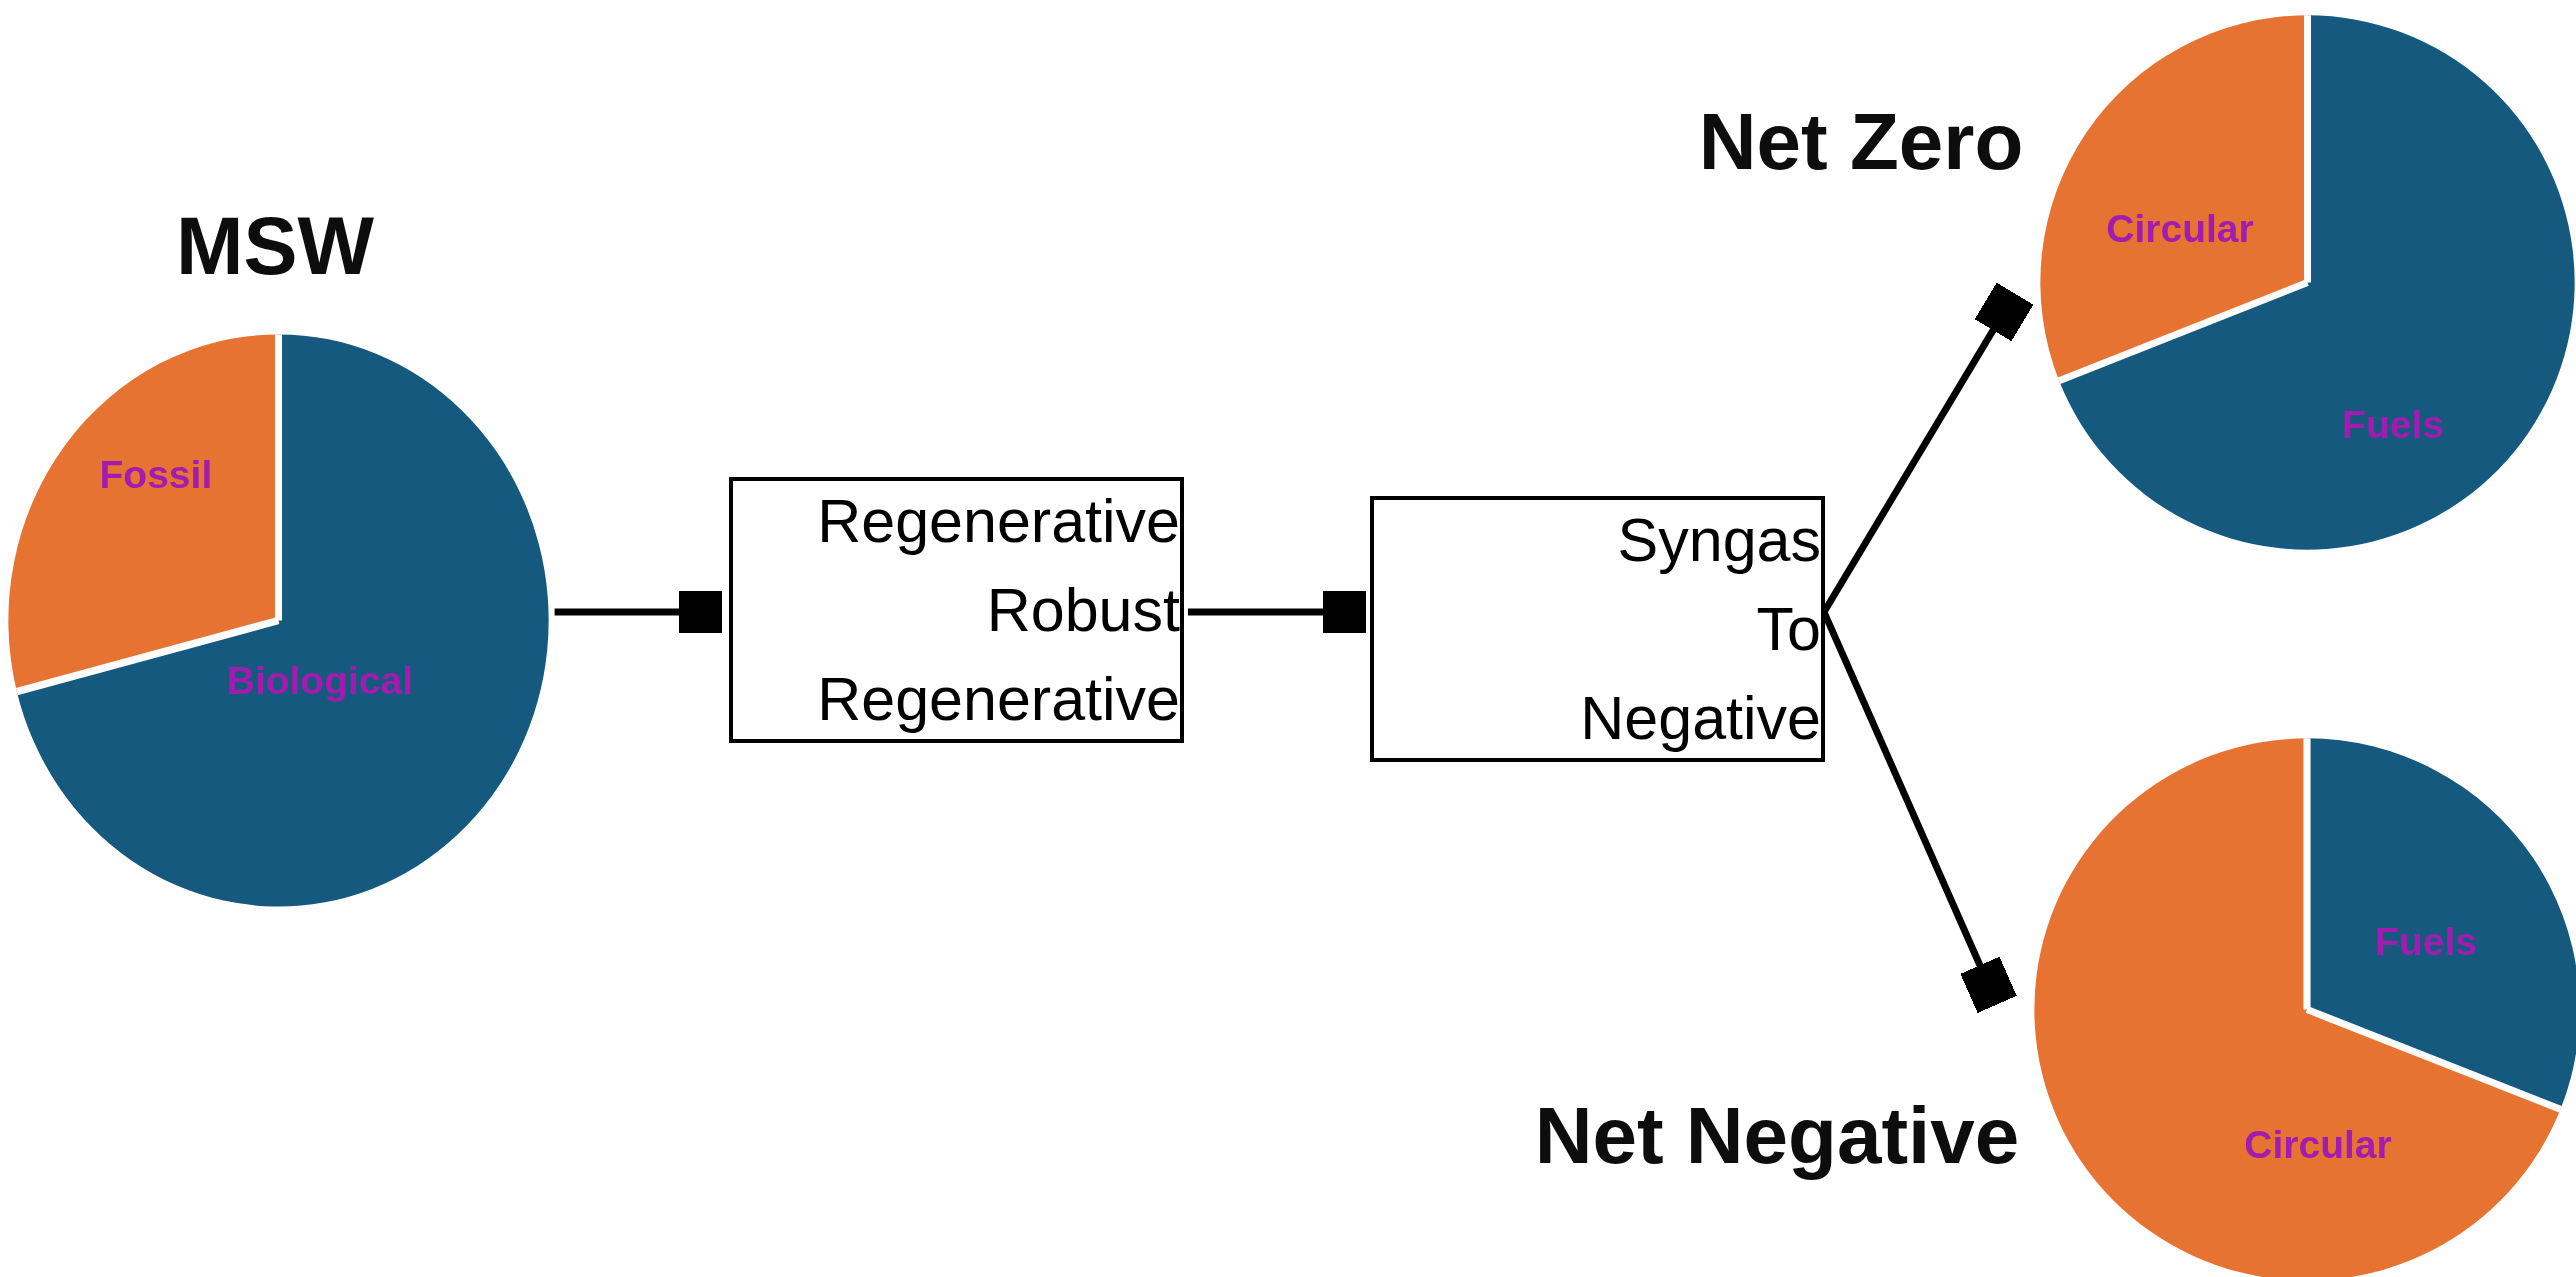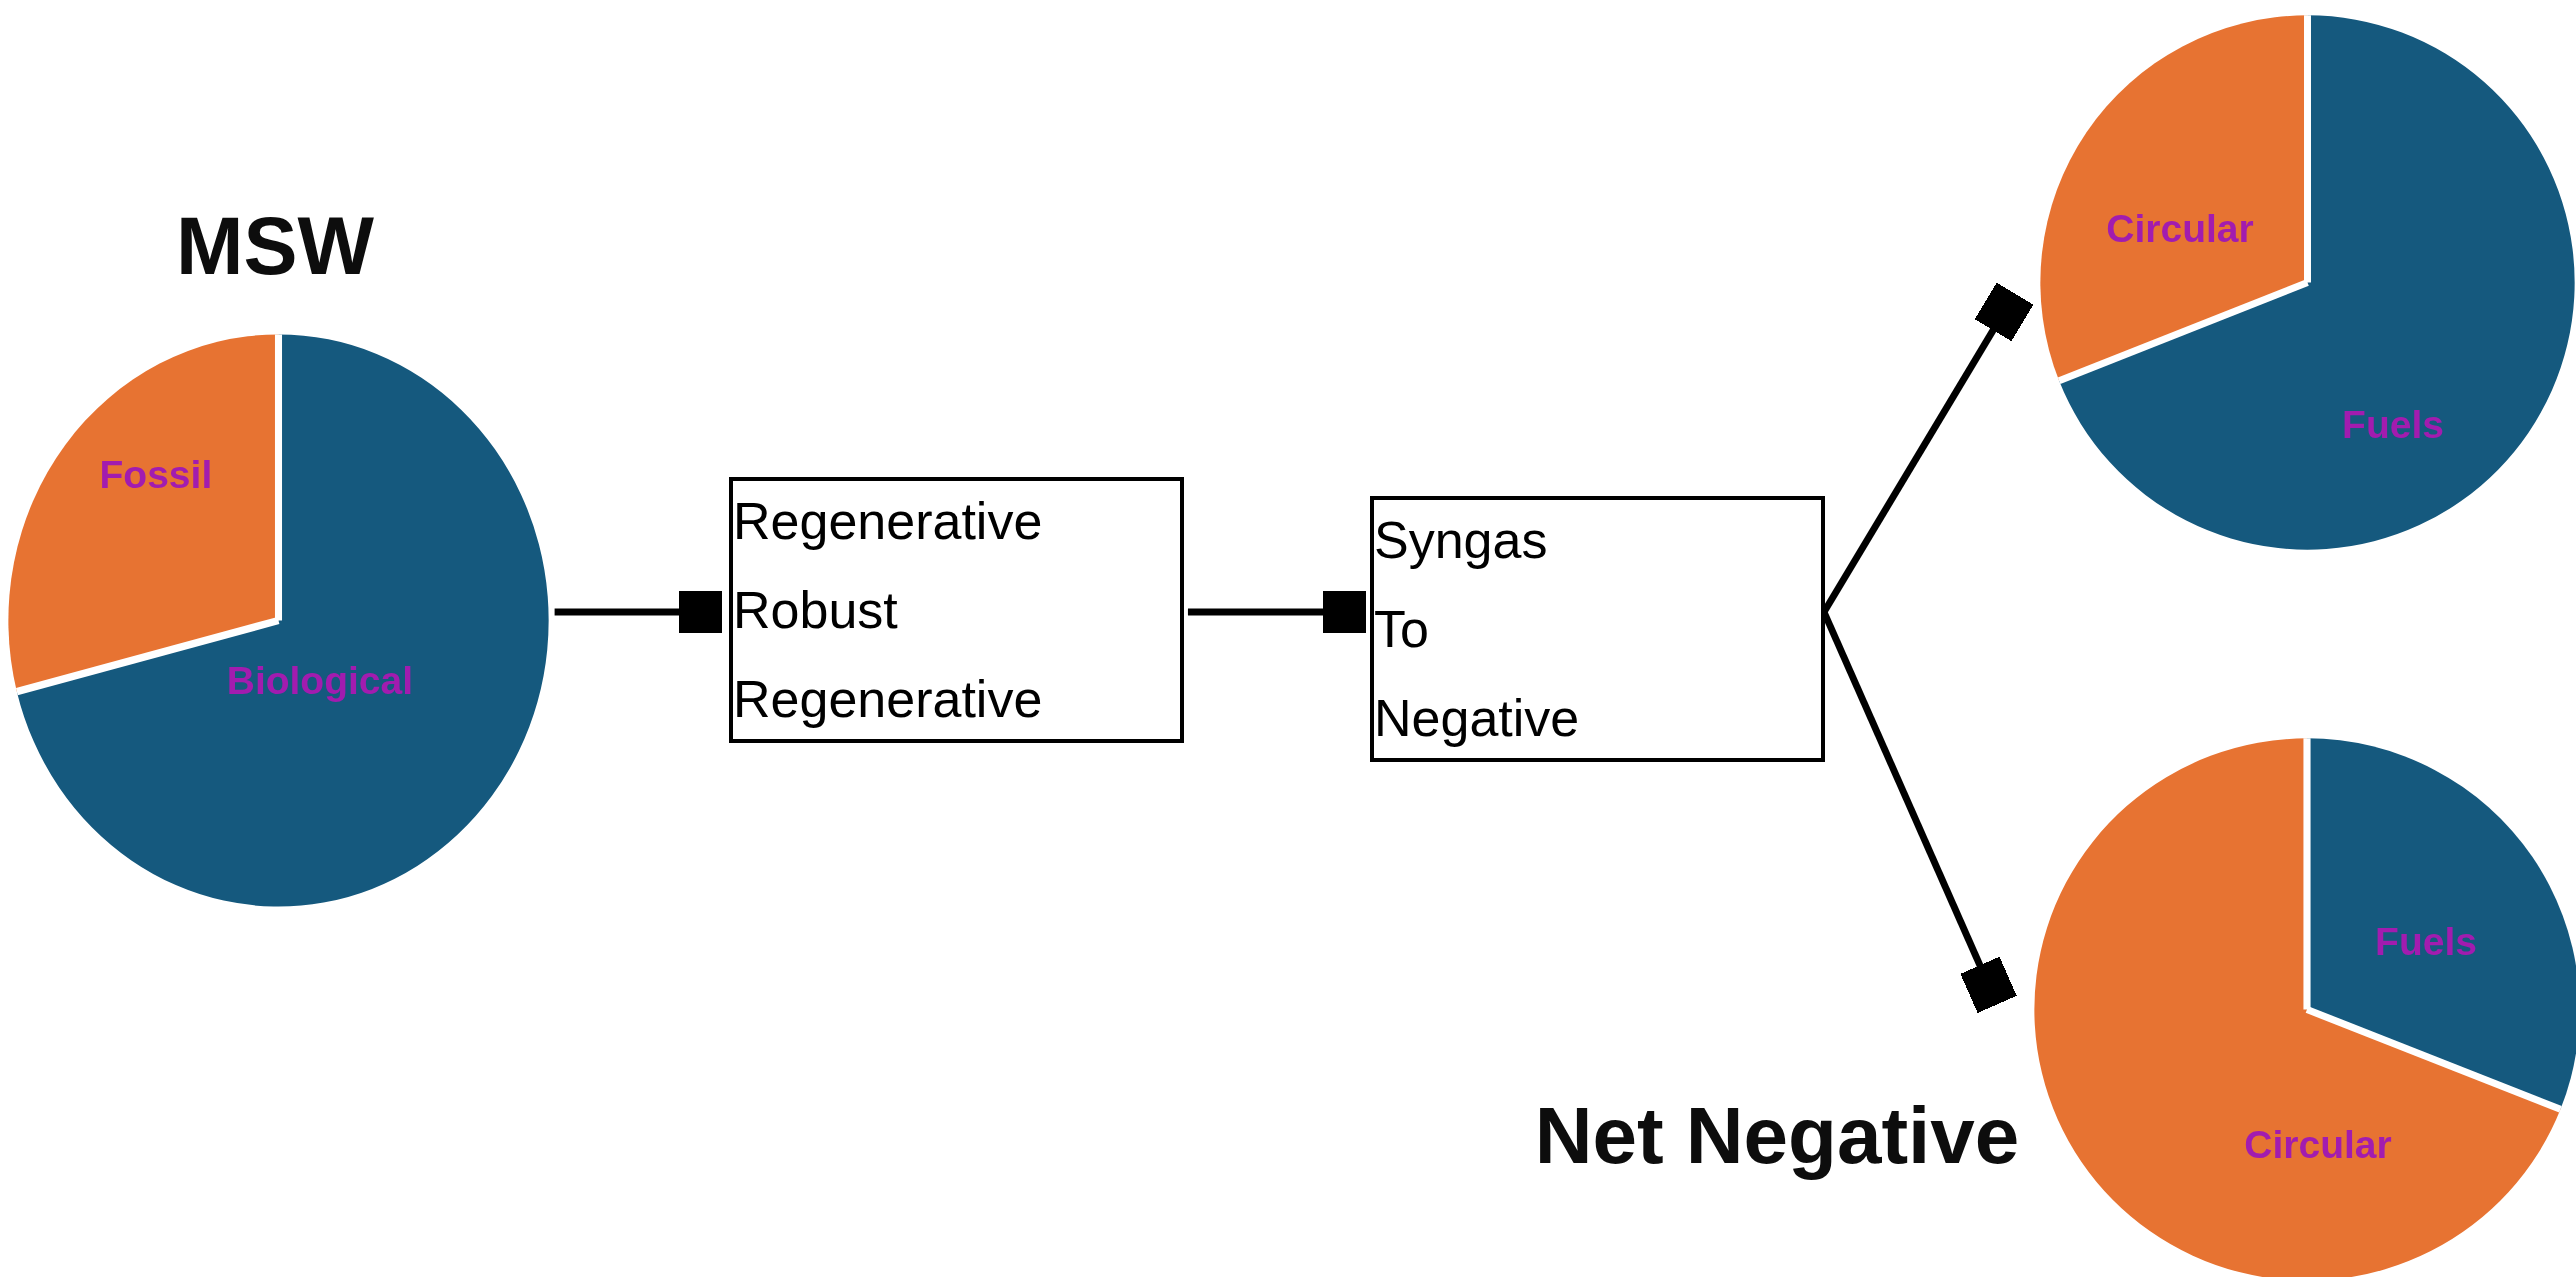--- a/index.html
+++ b/index.html
@@ -30,36 +30,37 @@
   #lbl-msw-fossil      { left:149px; top:142px; }
   #lbl-msw-biological  { left:313px; top:348px; }
   #lbl-nz-circular     { left:141px; top:215px; }
   #lbl-nz-fuels        { left:354px; top:411px; }
   #lbl-nn-fuels        { left:393px; top:205px; }
   #lbl-nn-circular     { left:285px; top:408px; }
 
   .pbox {
     position:absolute; top:477px; width:455px; height:266px;
     box-sizing:border-box; border:4.8px solid #000000; background:#ffffff;
-    display:flex; flex-direction:column; align-items:flex-start; justify-content:center;
-    text-align:center; color:#000000; font-size:52px; line-height:89px;
+    display:flex; flex-direction:column; align-items:flex-end; justify-content:center;
+    text-align:center; color:#000000; font-size:61px; line-height:89px;
     font-weight:400;
   }
   #box-gasification { left:729px; }
   #box-syngas       { left:1370px;margin-top:19px; }
 
   #arrow-layer { position:absolute; left:0; top:0; width:2576px; height:1277px; pointer-events:none; }
   #arrow-layer path, #arrow-layer line { stroke:#000000; stroke-width:10px; fill:none; }
 </style>
 </head>
 <body>
 
 <div id="canvas">
 
   <div class="title" id="title-msw">MSW</div>
+  <div class="title" id="title-net-zero">Net Zero</div>
   <div class="title" id="title-net-negative">Net Negative</div>
 
   <div class="pie" id="pie-msw">
     <svg viewBox="0 0 200 200" preserveAspectRatio="none">
         <path d="M100,100 L100.00,0.50 A99.5,99.5 0 1 1 3.63,124.74 Z" fill="#15597E" stroke="none"></path>
         <path d="M100,100 L3.63,124.74 A99.5,99.5 0 0 1 100.00,0.50 Z" fill="#E77332" stroke="none"></path>
         <line x1="100" y1="100" x2="100.00" y2="0.50" stroke="#FFFFFF" stroke-width="2.6"></line>
         <line x1="100" y1="100" x2="3.63" y2="124.74" stroke="#FFFFFF" stroke-width="2.6"></line>
       </svg>
     <div class="plabel" id="lbl-msw-fossil">Fossil</div>

